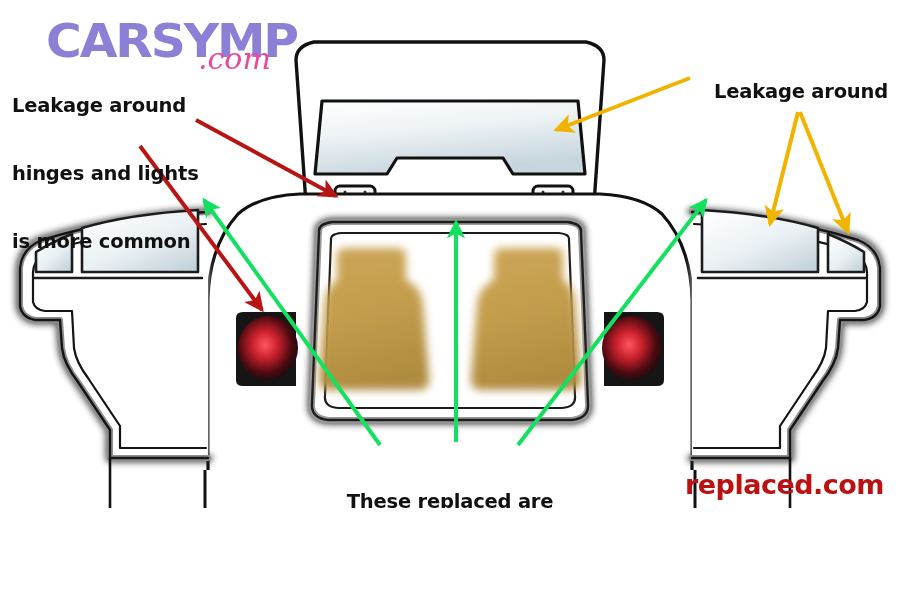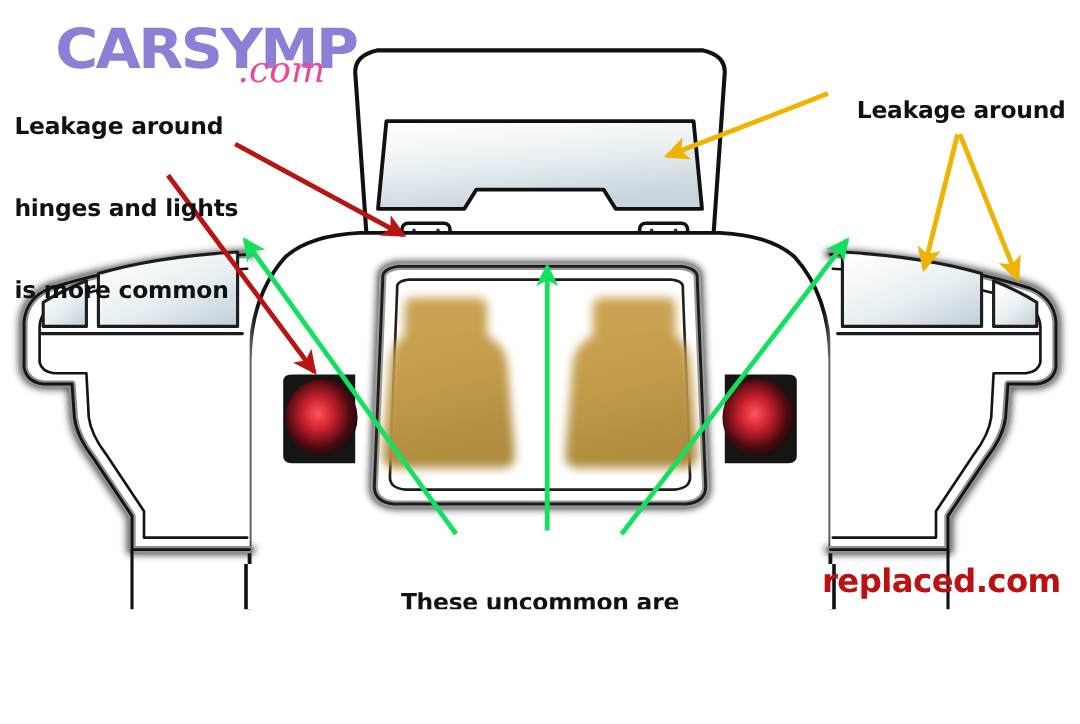--- a/index.html
+++ b/index.html
@@ -289,19 +289,19 @@
     <span class="line">Leakage around</span>
     <span class="line">hinges and lights</span>
     <span class="line">is more common</span>
   </div>
 
   <div class="anno" id="note-right">
     <span class="line">Leakage around</span>
   </div>
 
   <div class="anno" id="note-bottom">
-    <span class="line">These uncommon are</span>
+    <span class="line">These replaced are</span>
     
   </div>
 
   <div id="site-footer">replaced.com</div>
 
 </div>
 
 </body></html>

